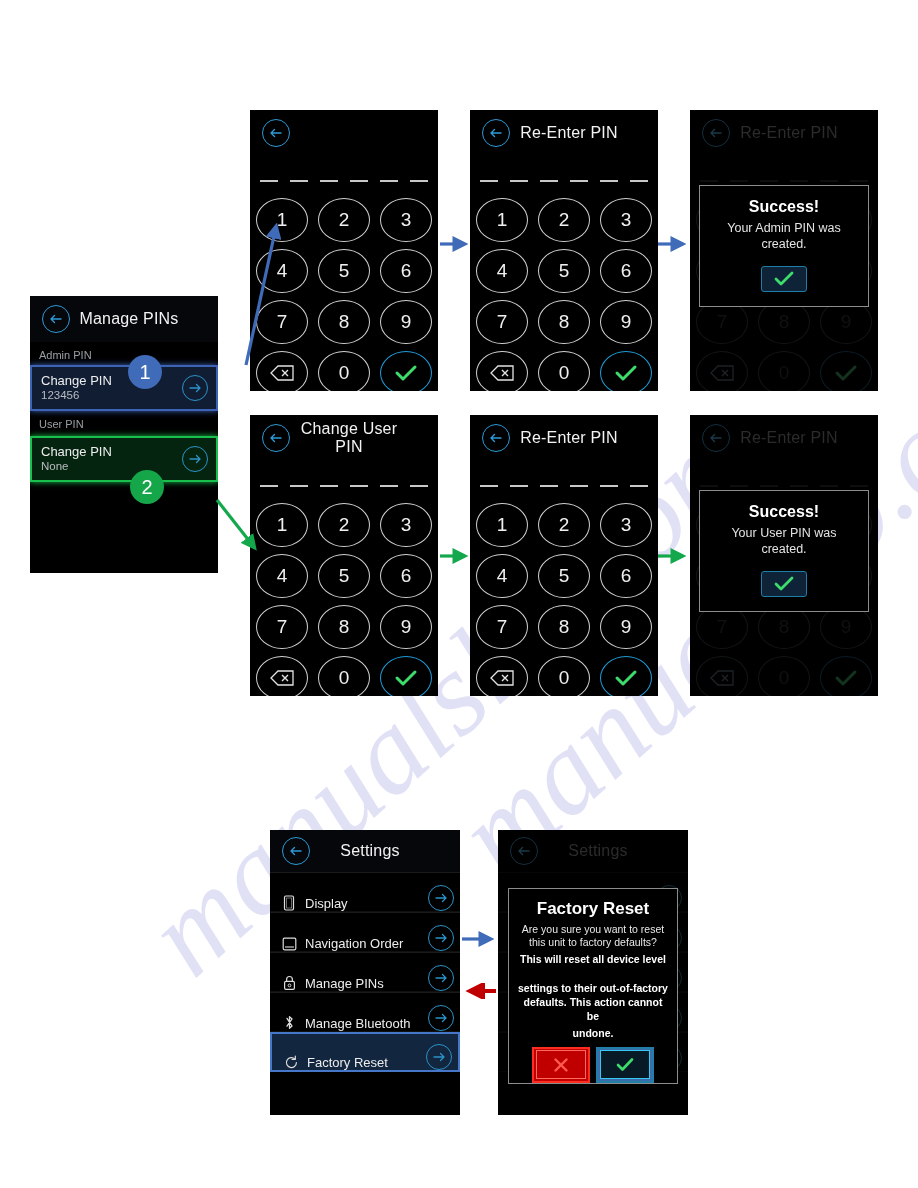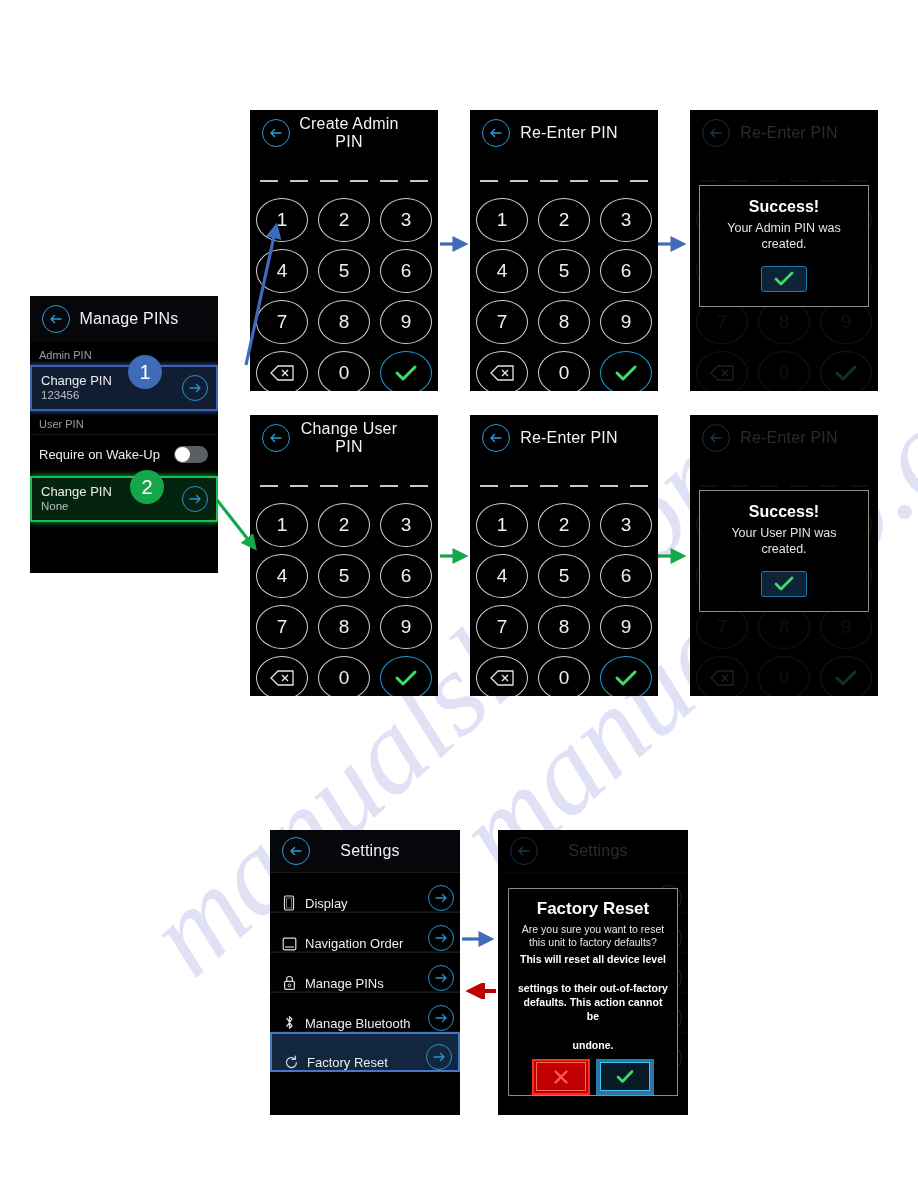--- a/index.html
+++ b/index.html
@@ -235,26 +235,20 @@
     </div>
     <div class="arrow-circle">
       <svg width="14" height="12" viewBox="0 0 14 12">
           <path d="M2 6h10 M8.5 2.5 L12 6 L8.5 9.5" stroke="#2b93c9" stroke-width="1.3" fill="none" stroke-linecap="round" stroke-linejoin="round"></path>
         </svg>
     </div>
   </div>
 
   <div class="mp-section">User PIN</div>
 
-  <div class="mp-plain">
-    <div class="t1" style="flex:1;font-size:13px;color:#ededed">Require on Wake-Up</div>
-    <div class="toggle">
-        <div class="knob"></div>
-      </div>
-  </div>
 
   <div class="mp-row hl-green" style="margin-top:2px">
     <div class="txt">
       <div class="t1">Change PIN</div>
       <div class="t2">None</div>
     </div>
     <div class="arrow-circle">
       <svg width="14" height="12" viewBox="0 0 14 12">
           <path d="M2 6h10 M8.5 2.5 L12 6 L8.5 9.5" stroke="#2b93c9" stroke-width="1.3" fill="none" stroke-linecap="round" stroke-linejoin="round"></path>
         </svg>
@@ -265,21 +259,20 @@
 <div class="badge b1" style="left:128px;top:355px;width:34px;height:34px;">1</div>
 <div class="badge b2" style="left:130px;top:470px;width:34px;height:34px;">2</div>
 
 <div class="panel" style="left:250px;top:110px;width:188px;height:281px;">
   <div class="topbar plain">
     <div class="back-circle">
       <svg width="14" height="12" viewBox="0 0 14 12">
           <path d="M12 6H2 M5.5 2.5 L2 6 L5.5 9.5" stroke="#2e9ad6" stroke-width="1.4" fill="none" stroke-linecap="round" stroke-linejoin="round"></path>
         </svg>
     </div>
-    <div class="topbar-title">Create Admin PIN</div>
   </div>
   <div class="dashes">
     <div class="dash"></div>
       <div class="dash"></div>
       <div class="dash"></div>
       <div class="dash"></div>
       <div class="dash"></div>
       <div class="dash"></div>
   </div>
   <div class="keypad">
@@ -702,21 +695,21 @@
     </div>
   </div>
 
   <div class="fr-modal">
     <div class="fr-title">Factory Reset</div>
     <div class="fr-sub">Are you sure you want to reset</div>
     <div class="fr-sub">this unit to factory defaults?</div>
     <div class="fr-body">This will reset all device level</div>
     <div class="fr-body" style="margin-top:16px">settings to their out-of-factory</div>
     <div class="fr-body" style="margin-top:0">defaults. This action cannot be</div>
-    <div class="fr-body" style="margin-top:16px">undone.</div>
+    <div class="fr-body" style="margin-top:4px">undone.</div>
     <div class="fr-buttons">
       <div class="fr-btn cancel">
         <div class="inner">
           <svg width="18" height="18" viewBox="0 0 18 18">
               <path d="M3.5 3.5 L14.5 14.5 M14.5 3.5 L3.5 14.5" stroke="#ff5a4d" stroke-width="2.4" stroke-linecap="round"></path>
             </svg>
         </div>
       </div>
       <div class="fr-btn confirm">
         <div class="inner">

